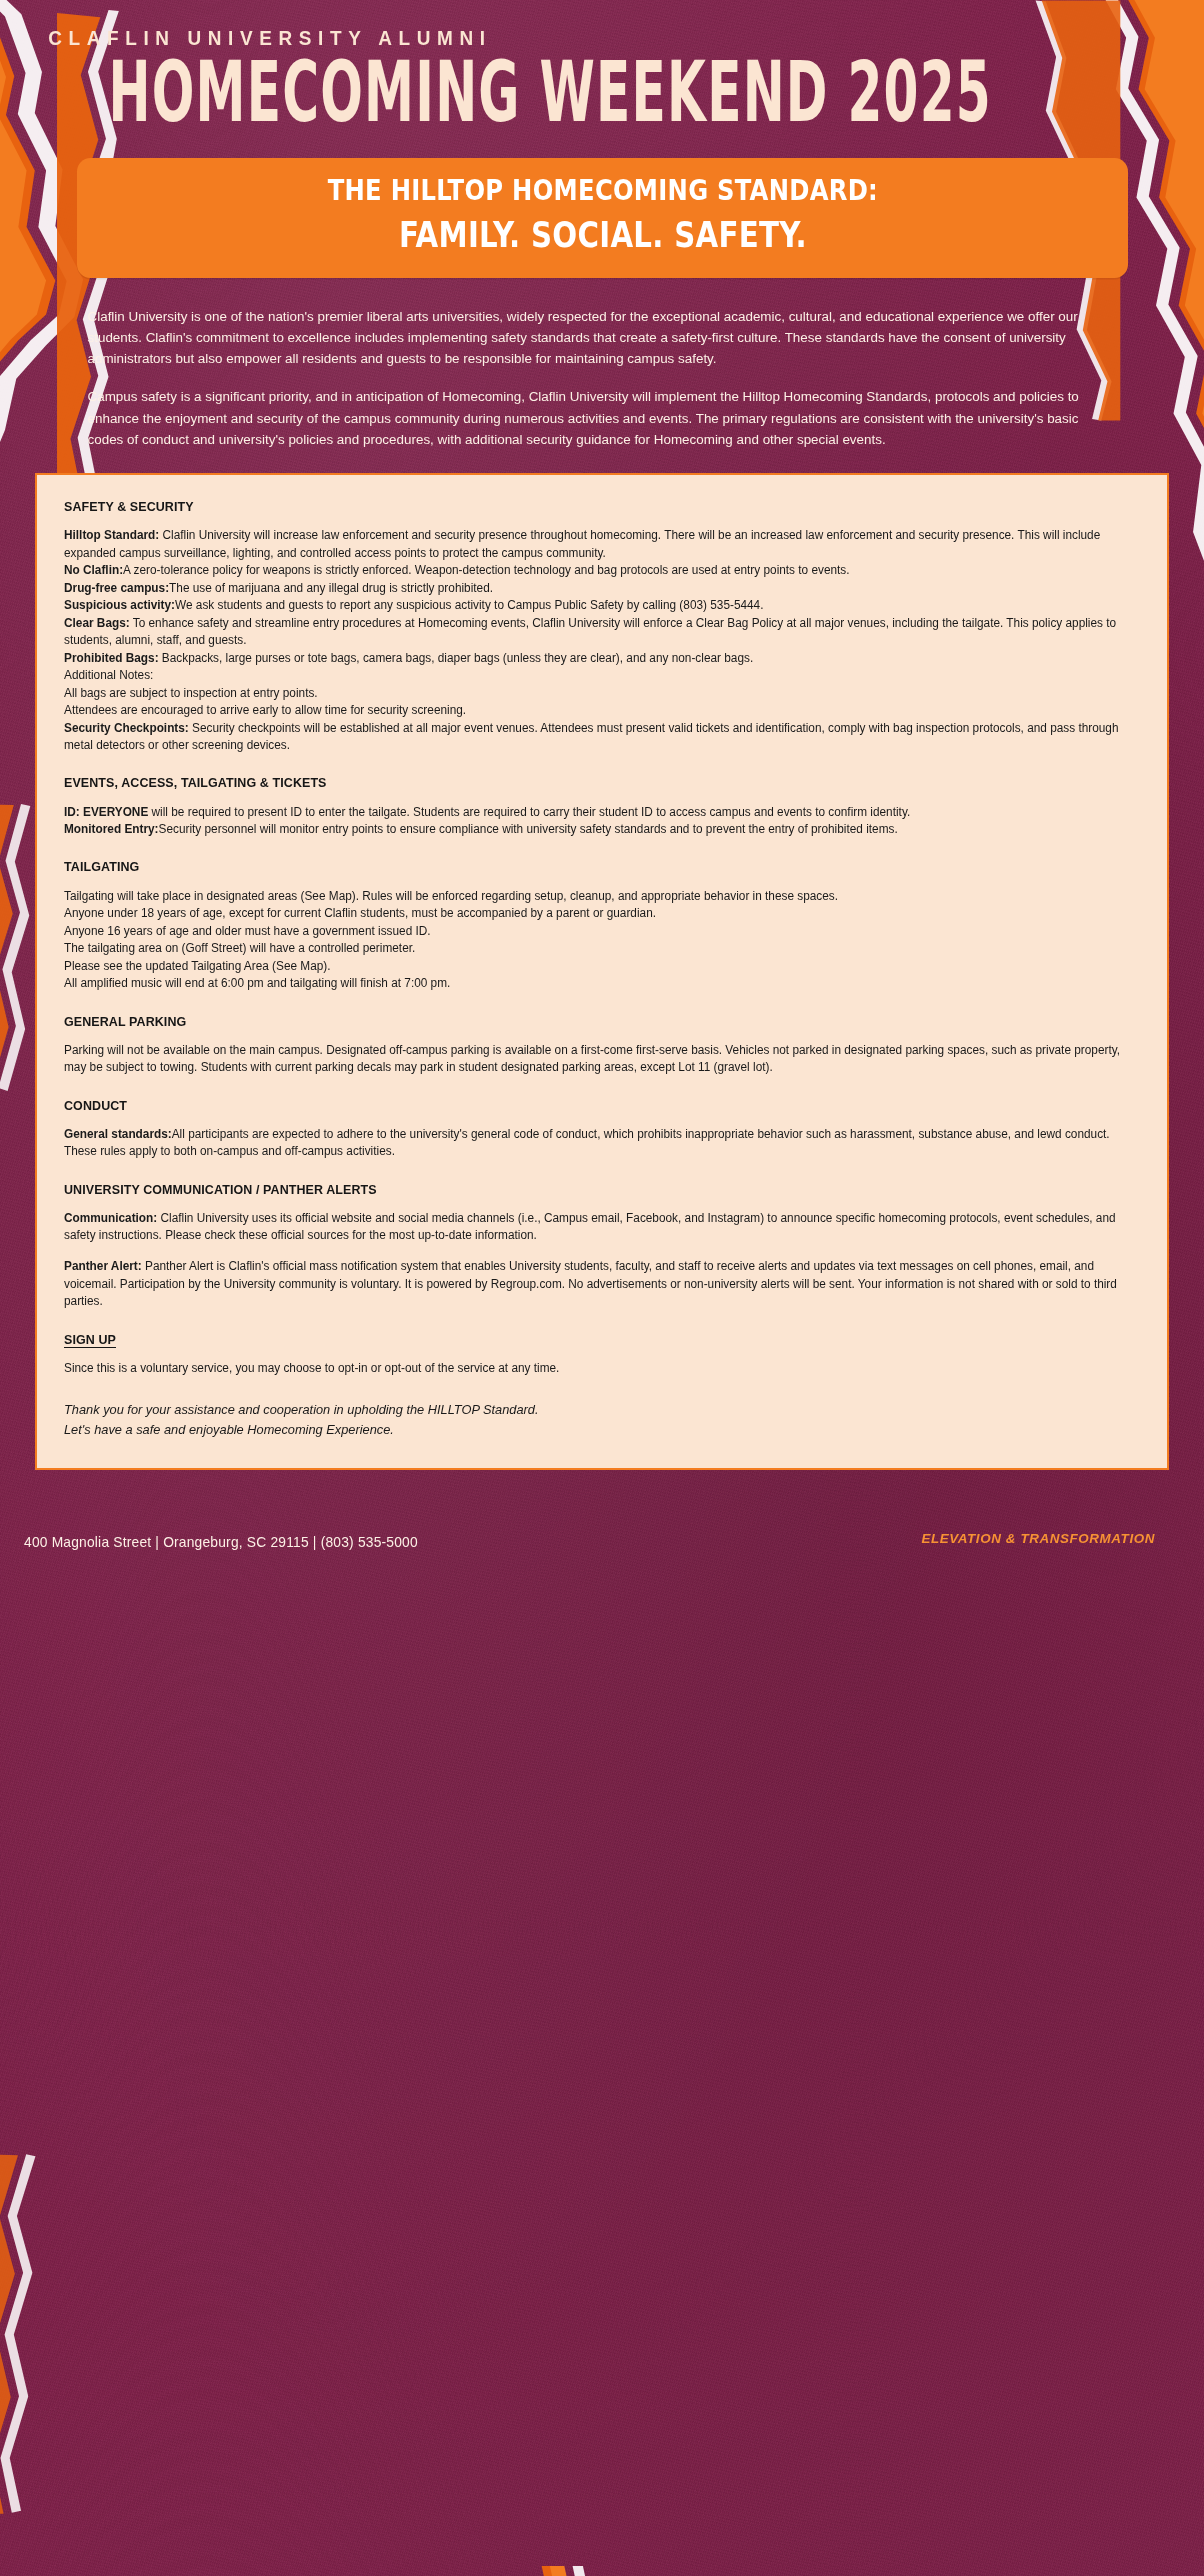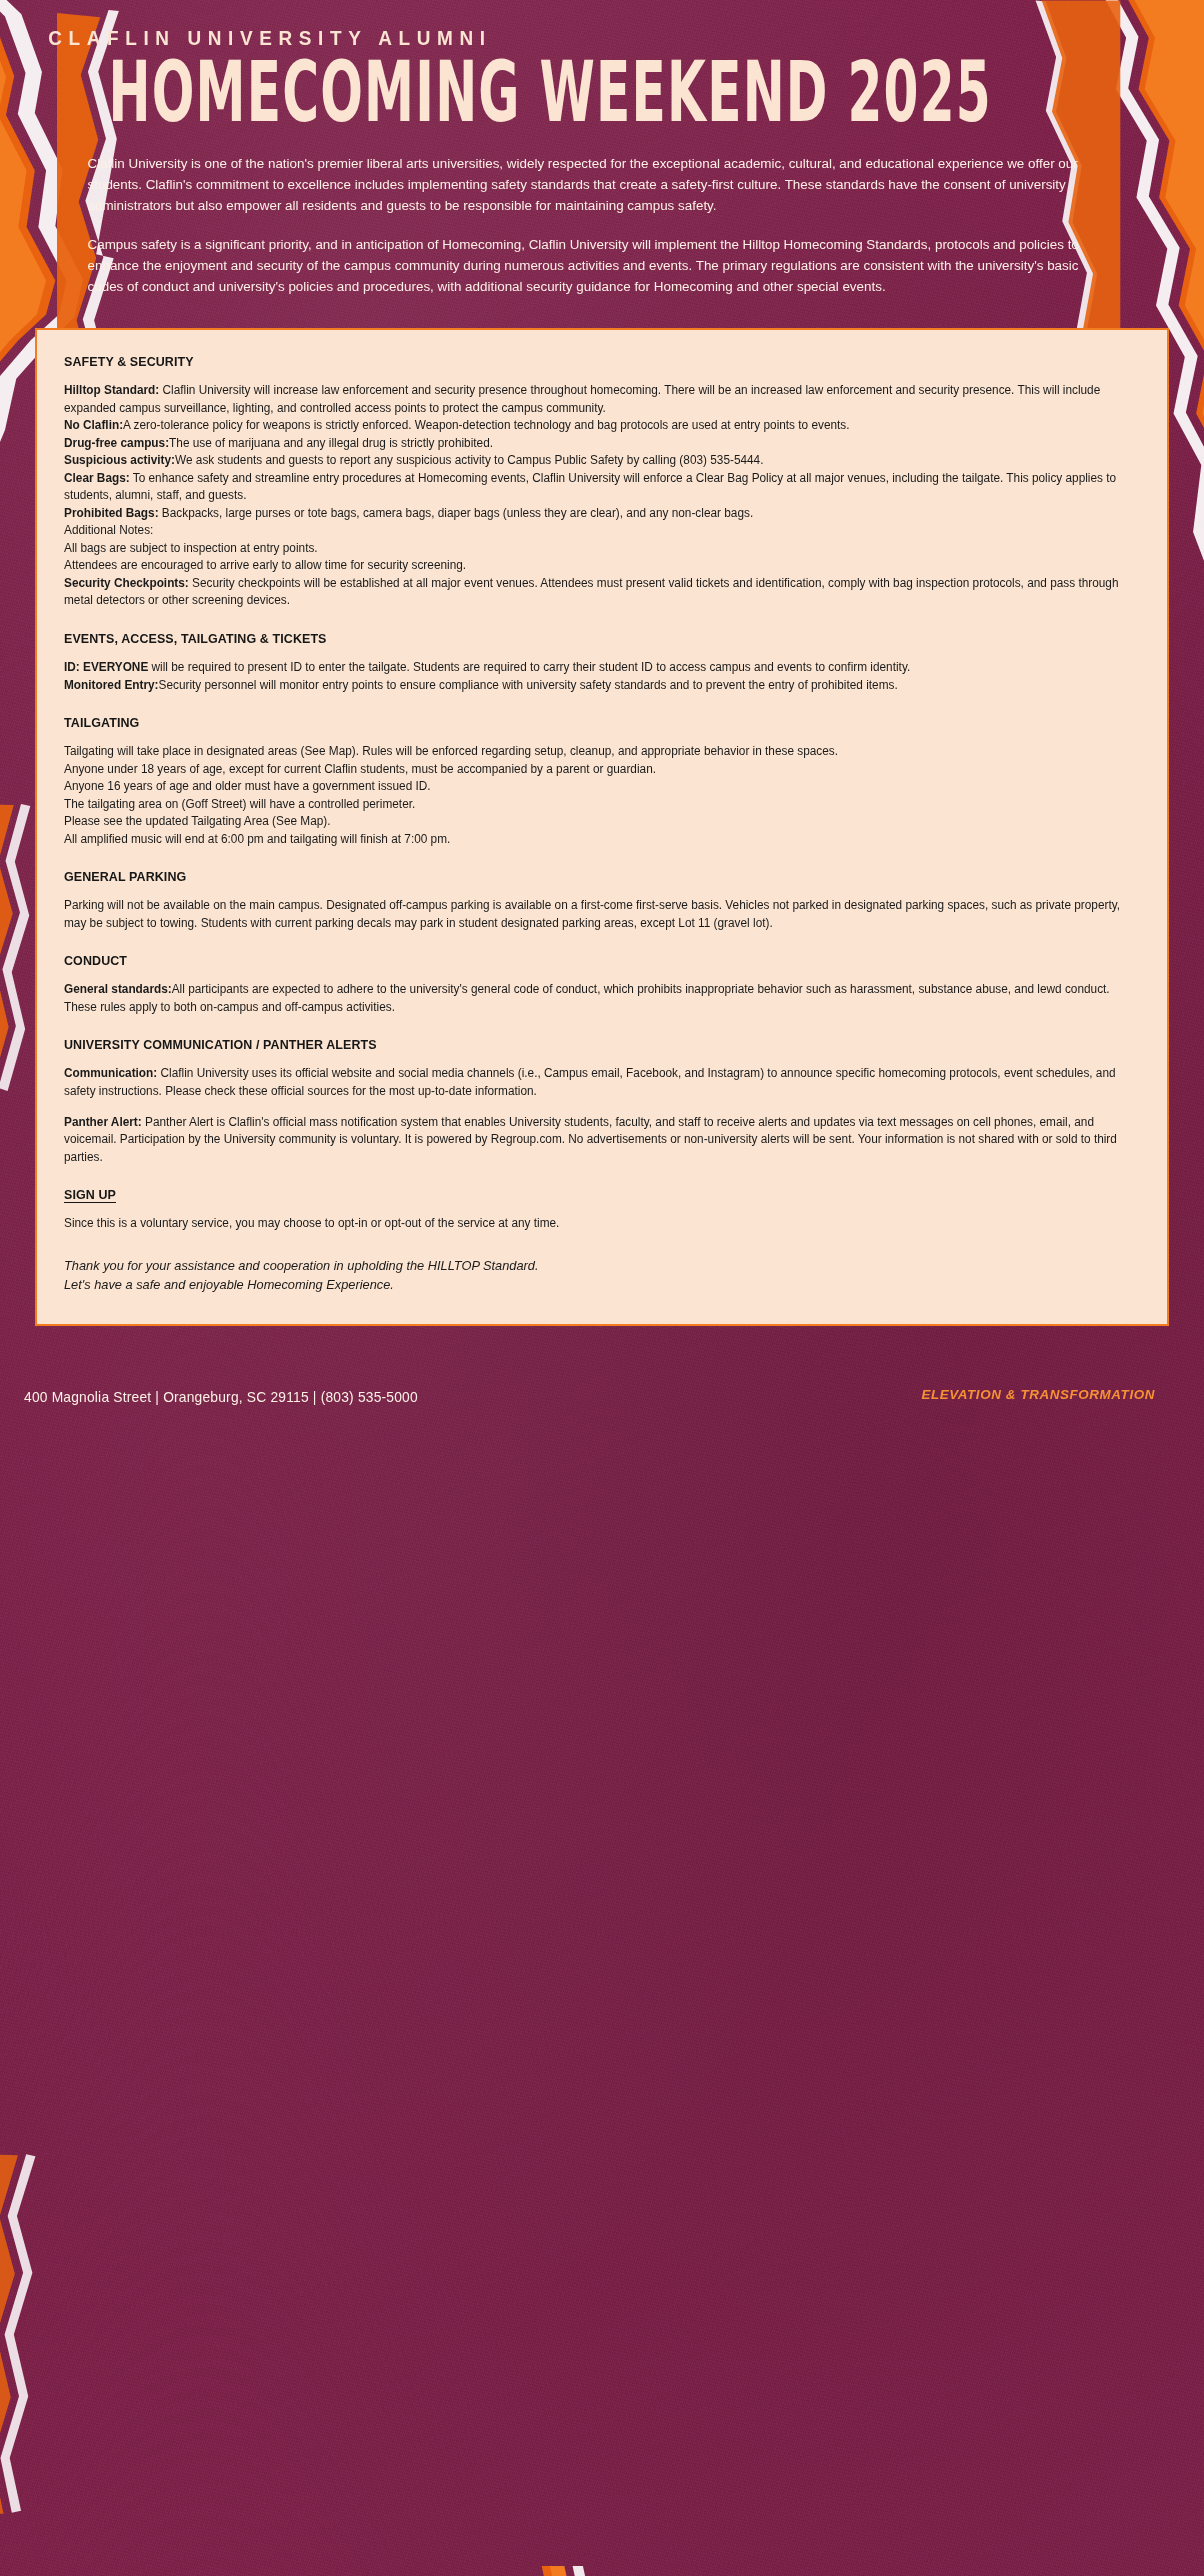--- a/index.html
+++ b/index.html
@@ -92,21 +92,21 @@
     font-size:13.7px;
     line-height:1.54;
     font-family:"Liberation Sans Narrow","Liberation Sans",sans-serif;
     transform:scaleX(.98);
   }
   .intro p{margin:0 0 17.5px 0;}
 
   
   .card{
     position:relative;z-index:5;
-    margin:31px 36px 0 35px;
+    margin:23px 36px 0 35px;
     background:#fbe5d2;
     border:2.6px solid #f37c20;
     padding:24px 27px 29px 27px;
     box-sizing:border-box;
   }
   .card *{font-family:"Liberation Sans Narrow","Liberation Sans",sans-serif;}
   .sec-h{
     font-size:13px;font-weight:800;color:#161616;letter-spacing:0.1px;
     margin:0 0 13.4px 0;transform:scaleX(.96);transform-origin:left;
   }
@@ -207,20 +207,24 @@
       <path d="M46,0 L74,130 L102,260 L130,390 L156,518 L186,518 L158,388 L130,258 L102,128 L74,0 Z" fill="#f37c20"></path>
       <path d="M90,0 L118,130 L146,260 L174,390 L200,518 L222,518 L194,388 L166,258 L138,128 L110,0 Z" fill="#ffffff" opacity=".9"></path>
     </svg>
   </div>
 
   <div class="header">
     <div class="kicker">CLAFLIN UNIVERSITY ALUMNI</div>
     <div class="bigtitle">HOMECOMING WEEKEND 2025</div>
   </div>
 
+  <div class="banner">
+    <div class="l1">THE HILLTOP HOMECOMING STANDARD:</div>
+    <div class="l2">FAMILY. SOCIAL. SAFETY.</div>
+  </div>
 
   <div class="intro">
     <p>Claflin University is one of the nation's premier liberal arts universities, widely respected for the exceptional academic, cultural, and educational experience we offer our students. Claflin's commitment to excellence includes implementing safety standards that create a safety-first culture. These standards have the consent of university administrators but also empower all residents and guests to be responsible for maintaining campus safety.</p>
     <p>Campus safety is a significant priority, and in anticipation of Homecoming, Claflin University will implement the Hilltop Homecoming Standards, protocols and policies to enhance the enjoyment and security of the campus community during numerous activities and events. The primary regulations are consistent with the university's basic codes of conduct and university's policies and procedures, with additional security guidance for Homecoming and other special events.</p>
   </div>
 
   <div class="card">
 
     <div class="sec-h">SAFETY &amp; SECURITY</div>
 

